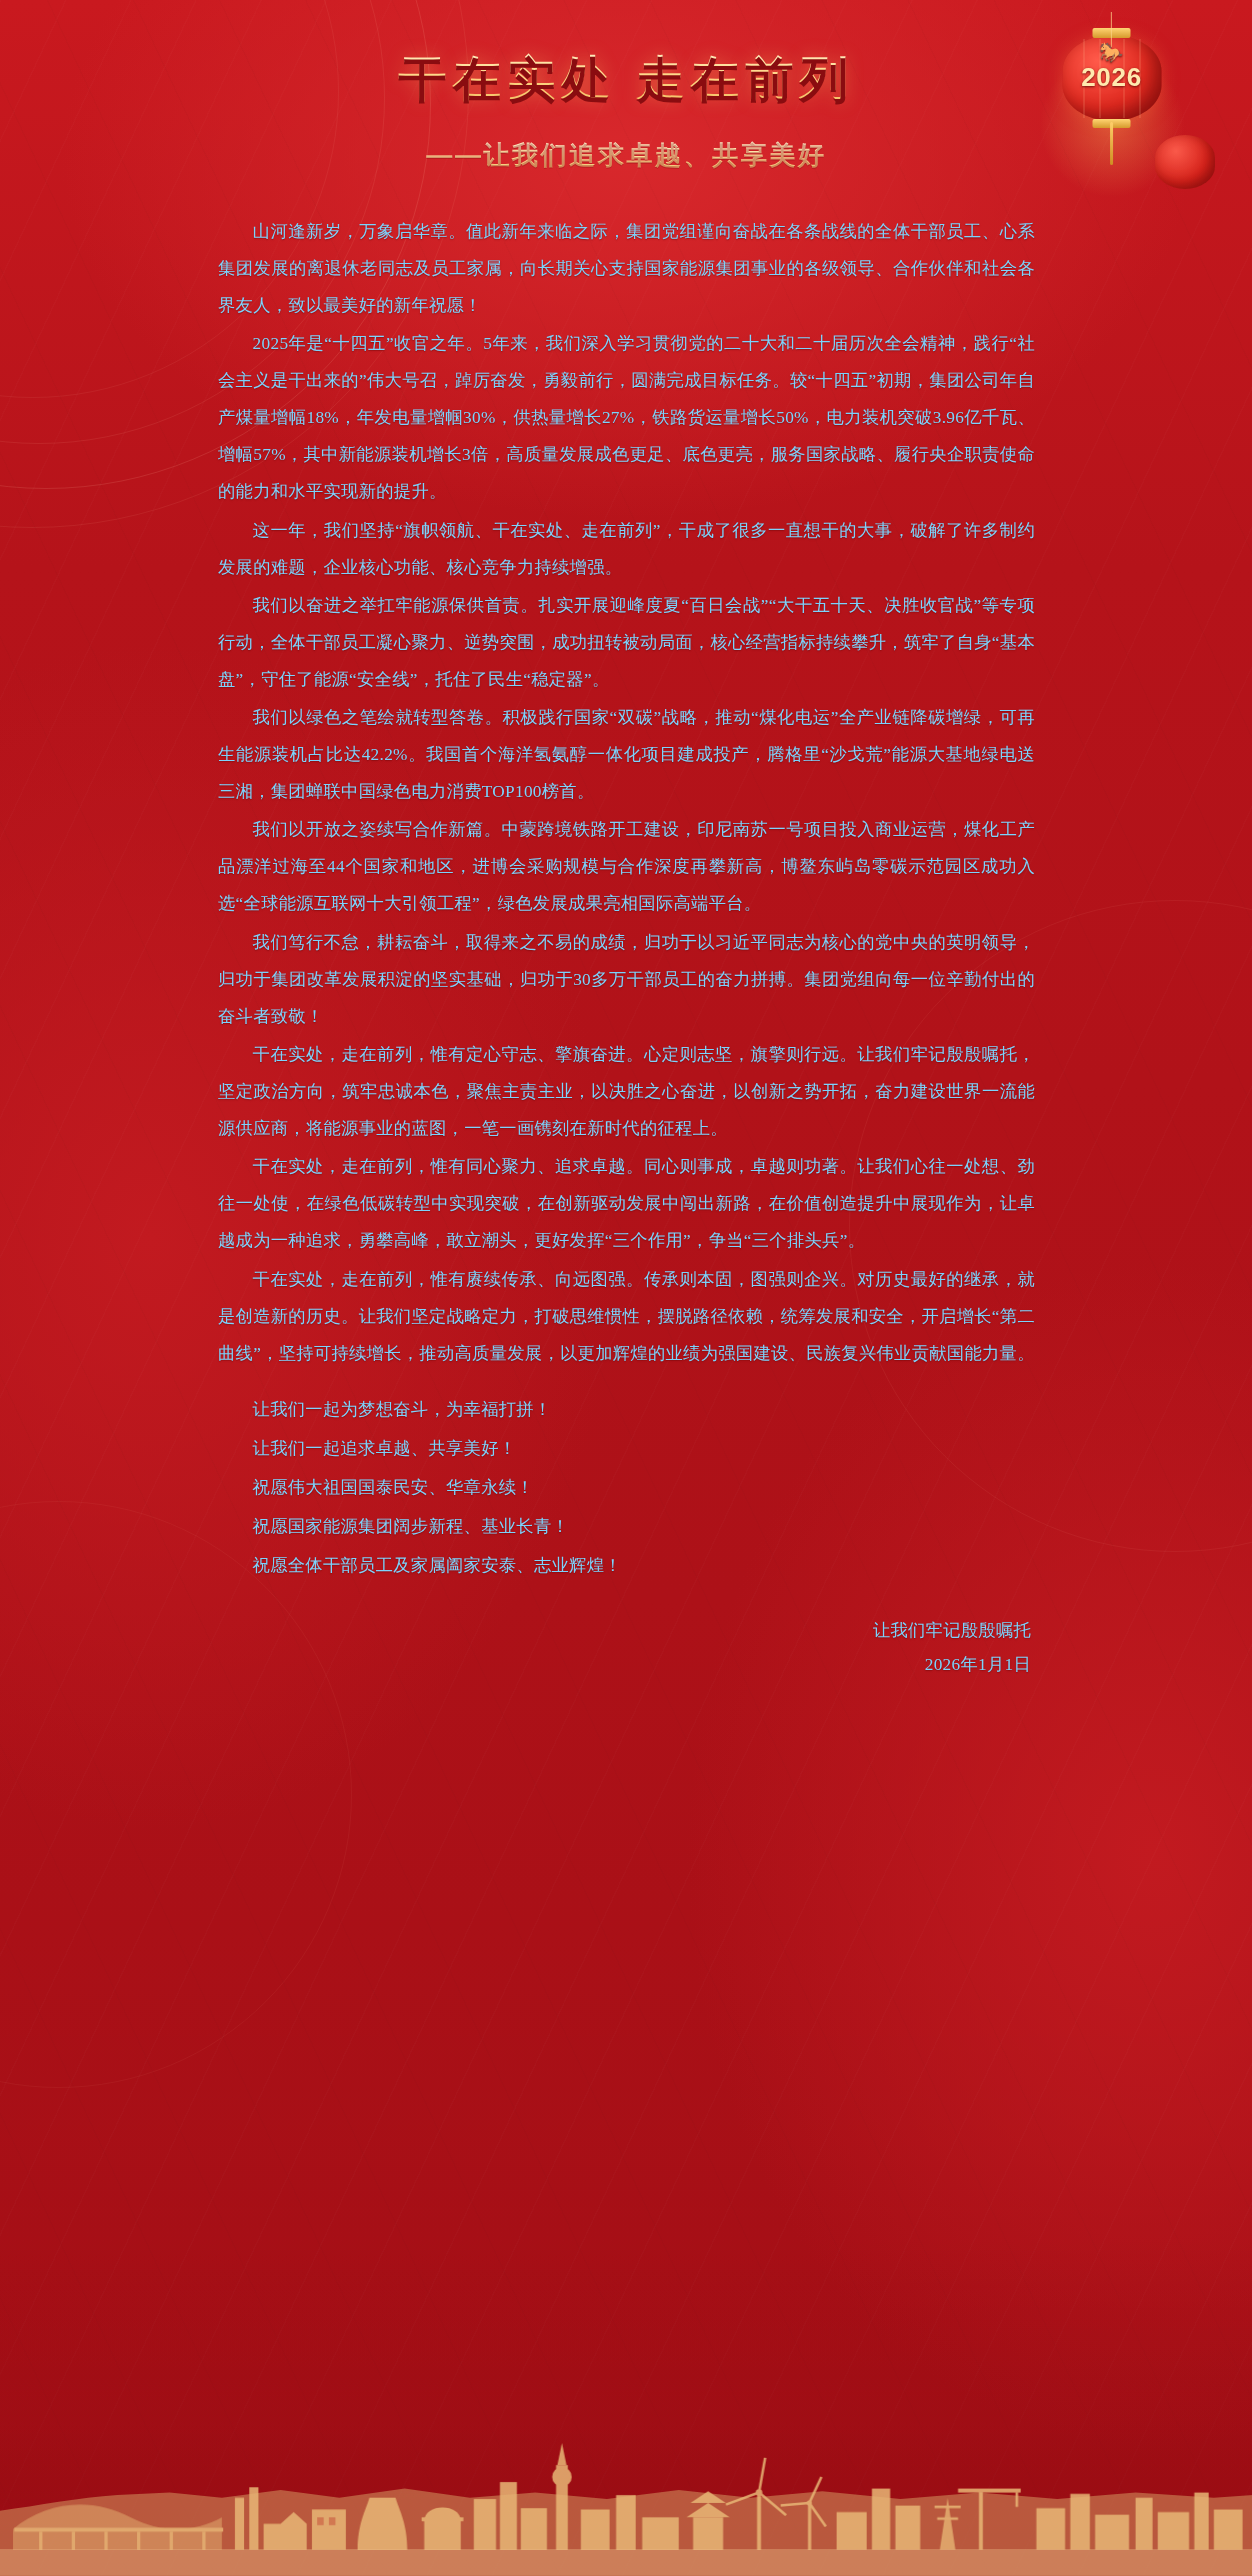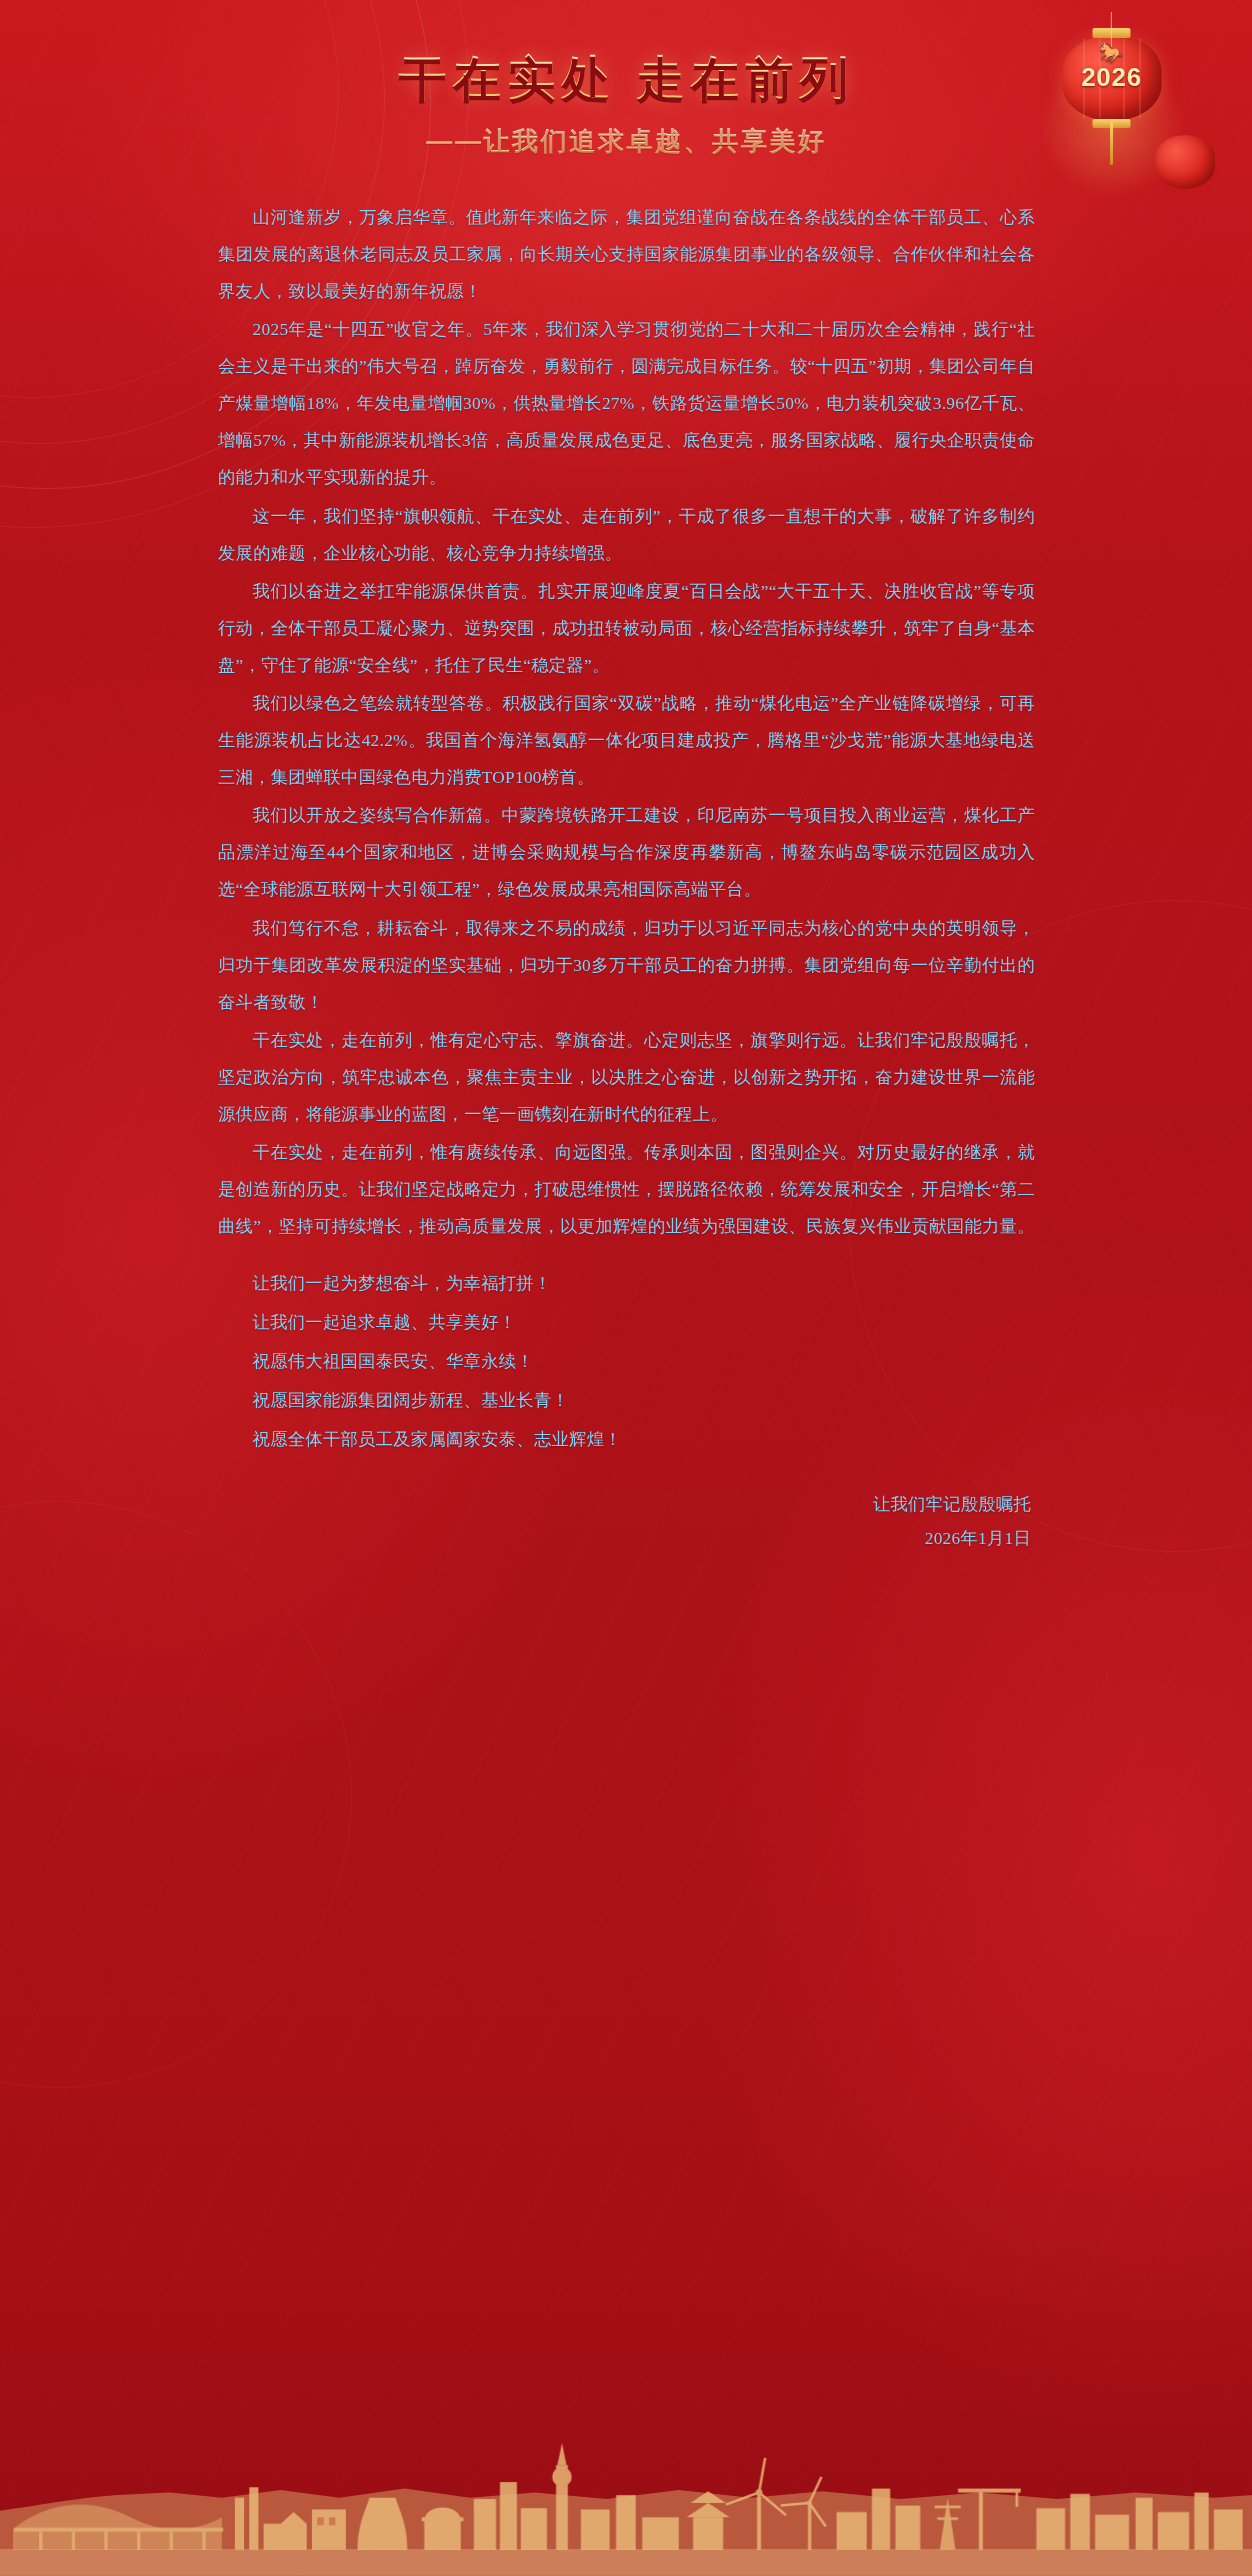--- a/index.html
+++ b/index.html
@@ -65,21 +65,21 @@
     background-clip: text;
     color: transparent;
     margin: 0;
     line-height: 1.25;
   }
   .sub-title {
     font-family: "Liberation Sans", sans-serif;
     font-weight: bold;
     font-size: 26px;
     letter-spacing: 2.6px;
-    margin: 15px 0 0 0;
+    margin: 29px 0 0 0;
     background: linear-gradient(180deg, #fff6da 0%, #ffdf9b 50%, #eebd68 100%);
     -webkit-background-clip: text;
     background-clip: text;
     color: transparent;
     text-shadow: 0 1.3px 0 rgba(138,12,16,0.35);
   }
 
   
   .badge-2026 {
     position: absolute;
@@ -226,20 +226,21 @@
 <div class="content">
   <div id="paragraphs">
       <p>山河逢新岁，万象启华章。值此新年来临之际，集团党组谨向奋战在各条战线的全体干部员工、心系集团发展的离退休老同志及员工家属，向长期关心支持国家能源集团事业的各级领导、合作伙伴和社会各界友人，致以最美好的新年祝愿！</p>
       <p>2025年是“十四五”收官之年。5年来，我们深入学习贯彻党的二十大和二十届历次全会精神，践行“社会主义是干出来的”伟大号召，踔厉奋发，勇毅前行，圆满完成目标任务。较“十四五”初期，集团公司年自产煤量增幅18%，年发电量增帼30%，供热量增长27%，铁路货运量增长50%，电力装机突破3.96亿千瓦、增幅57%，其中新能源装机增长3倍，高质量发展成色更足、底色更亮，服务国家战略、履行央企职责使命的能力和水平实现新的提升。</p>
       <p>这一年，我们坚持“旗帜领航、干在实处、走在前列”，干成了很多一直想干的大事，破解了许多制约发展的难题，企业核心功能、核心竞争力持续增强。</p>
       <p>我们以奋进之举扛牢能源保供首责。扎实开展迎峰度夏“百日会战”“大干五十天、决胜收官战”等专项行动，全体干部员工凝心聚力、逆势突围，成功扭转被动局面，核心经营指标持续攀升，筑牢了自身“基本盘”，守住了能源“安全线”，托住了民生“稳定器”。</p>
       <p>我们以绿色之笔绘就转型答卷。积极践行国家“双碳”战略，推动“煤化电运”全产业链降碳增绿，可再生能源装机占比达42.2%。我国首个海洋氢氨醇一体化项目建成投产，腾格里“沙戈荒”能源大基地绿电送三湘，集团蝉联中国绿色电力消费TOP100榜首。</p>
       <p>我们以开放之姿续写合作新篇。中蒙跨境铁路开工建设，印尼南苏一号项目投入商业运营，煤化工产品漂洋过海至44个国家和地区，进博会采购规模与合作深度再攀新高，博鳌东屿岛零碳示范园区成功入选“全球能源互联网十大引领工程”，绿色发展成果亮相国际高端平台。</p>
       <p>我们笃行不怠，耕耘奋斗，取得来之不易的成绩，归功于以习近平同志为核心的党中央的英明领导，归功于集团改革发展积淀的坚实基础，归功于30多万干部员工的奋力拼搏。集团党组向每一位辛勤付出的奋斗者致敬！</p>
       <p>干在实处，走在前列，惟有定心守志、擎旗奋进。心定则志坚，旗擎则行远。让我们牢记殷殷嘱托，坚定政治方向，筑牢忠诚本色，聚焦主责主业，以决胜之心奋进，以创新之势开拓，奋力建设世界一流能源供应商，将能源事业的蓝图，一笔一画镌刻在新时代的征程上。</p>
+      <p>干在实处，走在前列，惟有同心聚力、追求卓越。同心则事成，卓越则功著。让我们心往一处想、劲往一处使，在绿色低碳转型中实现突破，在创新驱动发展中闯出新路，在价值创造提升中展现作为，让卓越成为一种追求，勇攀高峰，敢立潮头，更好发挥“三个作用”，争当“三个排头兵”。</p>
       <p>干在实处，走在前列，惟有赓续传承、向远图强。传承则本固，图强则企兴。对历史最好的继承，就是创造新的历史。让我们坚定战略定力，打破思维惯性，摆脱路径依赖，统筹发展和安全，开启增长“第二曲线”，坚持可持续增长，推动高质量发展，以更加辉煌的业绩为强国建设、民族复兴伟业贡献国能力量。</p>
     </div>
   <div class="wishes" id="wishes">
       <p>让我们一起为梦想奋斗，为幸福打拼！</p>
       <p>让我们一起追求卓越、共享美好！</p>
       <p>祝愿伟大祖国国泰民安、华章永续！</p>
       <p>祝愿国家能源集团阔步新程、基业长青！</p>
       <p>祝愿全体干部员工及家属阖家安泰、志业辉煌！</p>
     </div>
   <div class="signature">

